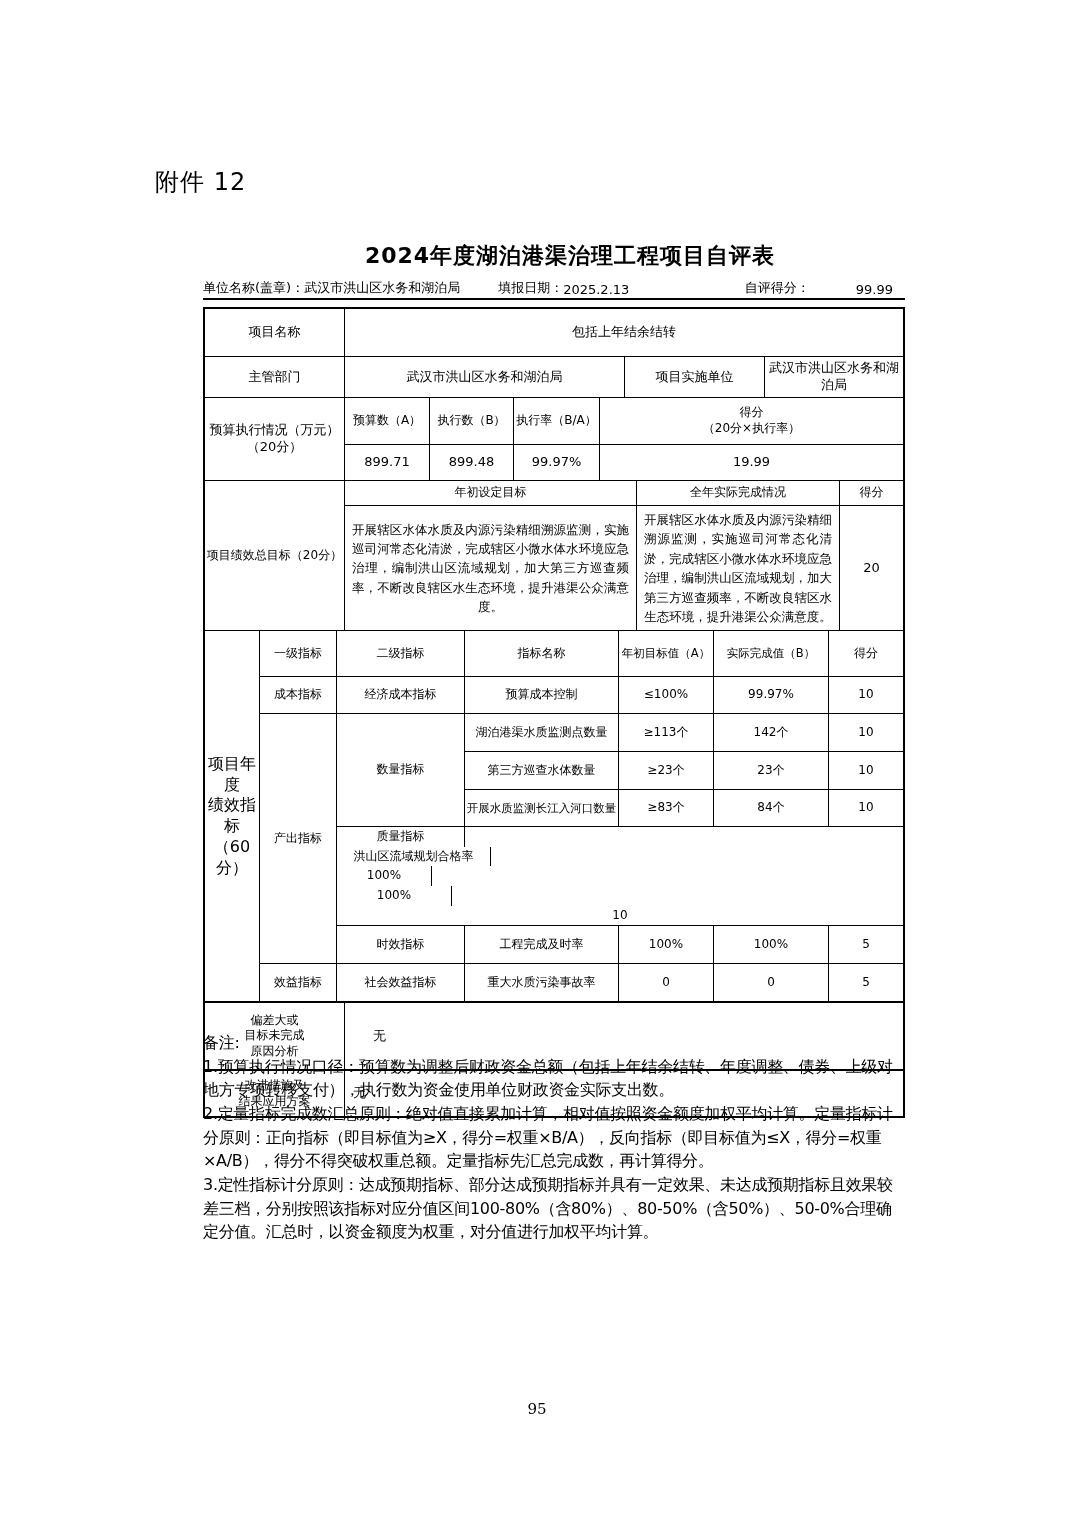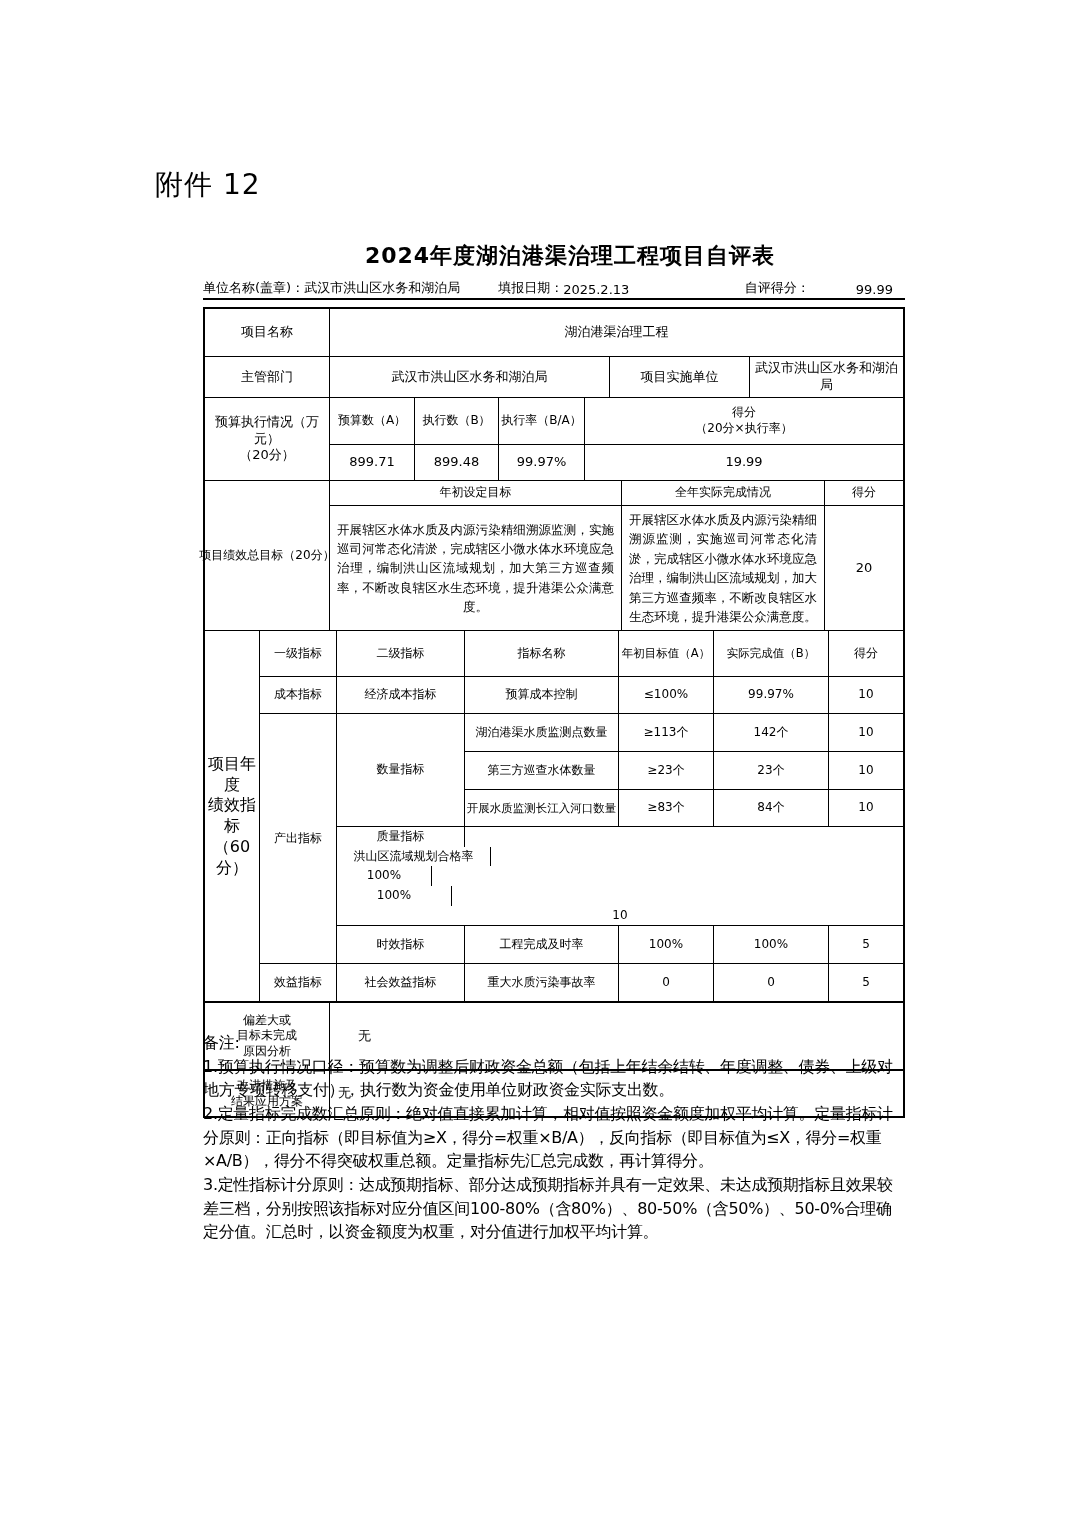--- a/index.html
+++ b/index.html
@@ -1,21 +1,21 @@
 <!DOCTYPE html>
 <html><head>
 <meta charset="utf-8">
 <style>
   * { margin:0; padding:0; box-sizing:border-box; }
   html,body { background:#ffffff; }
   #page {
     position:relative; width:1074px; height:1520px; background:#ffffff;
     font-family:"DejaVu Sans", sans-serif; color:#000;
   }
-  .attachment { position:absolute; left:155px; top:166px; font-size:28px; letter-spacing:1px; }
+  .attachment { position:absolute; left:155px; top:166px; font-size:24px; letter-spacing:1px; }
   .doc-title {
     position:absolute; left:0; top:241px; width:100%; text-align:center;
     font-size:22px; font-weight:bold; letter-spacing:1px;margin-left:33px;
   }
   .info-bar {
     position:absolute; left:203px; top:280px; width:702px; height:20px;
     border-bottom:2px solid #000; display:flex; align-items:flex-end;
     font-size:13px; padding-bottom:1px; white-space:nowrap;
   }
   .info-date { margin-left:38px; }
@@ -44,21 +44,21 @@
   .left-text { justify-content:flex-start; text-align:left; padding-left:8px; }
   .goal-text {
     font-size:12.5px; text-align:justify; text-align-last:center;
     padding:4px 7px; line-height:1.55; display:block;
     display:flex; align-items:center;
   }
   .goal-text > span { display:inline-block; text-align:justify; text-align-last:center; }
   .thick-bottom { border-bottom-width:2px; }
 
   
-  .w-label { width:125px; }          
+  .w-label { width:140px; }          
   .w-dept  { width:280px; }
   .w-impl  { width:140px; }
   .w-fund  { width:123px; }
   .w-ba    { width:85px; }
   .w-bb    { width:84px; }
   .w-br    { width:86px; }
   .w-goalt { width:292px; }
   .w-goala { width:203px; }
   .w-ind0  { width:55px; font-size:16px; }
   .w-l1    { width:77px; }
@@ -111,21 +111,21 @@
       <span>2025.2.13</span>
     <span class="info-spacer"></span>
     <span>自评得分：</span>
     <span class="info-score-val">99.99</span>
   </div>
 
   <div class="eval-table">
 
     <div class="trow h-r1">
       <div class="td w-label">项目名称</div>
-      <div class="td grow">湖泊港渠治理工程</div>
+      <div class="td grow">包括上年结余结转</div>
     </div>
 
     <div class="trow h-r2">
       <div class="td w-label">主管部门</div>
       <div class="td w-dept">武汉市洪山区水务和湖泊局</div>
       <div class="td w-impl">项目实施单位</div>
       <div class="td grow">武汉市洪山区水务和湖泊局</div>
     </div>
 
     <div class="trow">
@@ -266,14 +266,15 @@
 
   </div>
 
   <div class="notes">
     <p>备注:</p>
     <p>1.预算执行情况口径：预算数为调整后财政资金总额（包括上年结余结转、年度调整、债券、上级对地方专项转移支付），执行数为资金使用单位财政资金实际支出数。</p>
     <p>2.定量指标完成数汇总原则：绝对值直接累加计算，相对值按照资金额度加权平均计算。定量指标计分原则：正向指标（即目标值为≥X，得分=权重×B/A），反向指标（即目标值为≤X，得分=权重×A/B），得分不得突破权重总额。定量指标先汇总完成数，再计算得分。</p>
     <p>3.定性指标计分原则：达成预期指标、部分达成预期指标并具有一定效果、未达成预期指标且效果较差三档，分别按照该指标对应分值区间100-80%（含80%）、80-50%（含50%）、50-0%合理确定分值。汇总时，以资金额度为权重，对分值进行加权平均计算。</p>
   </div>
 
+  <div class="page-number">95</div>
 
 </div>
 
 </body></html>

